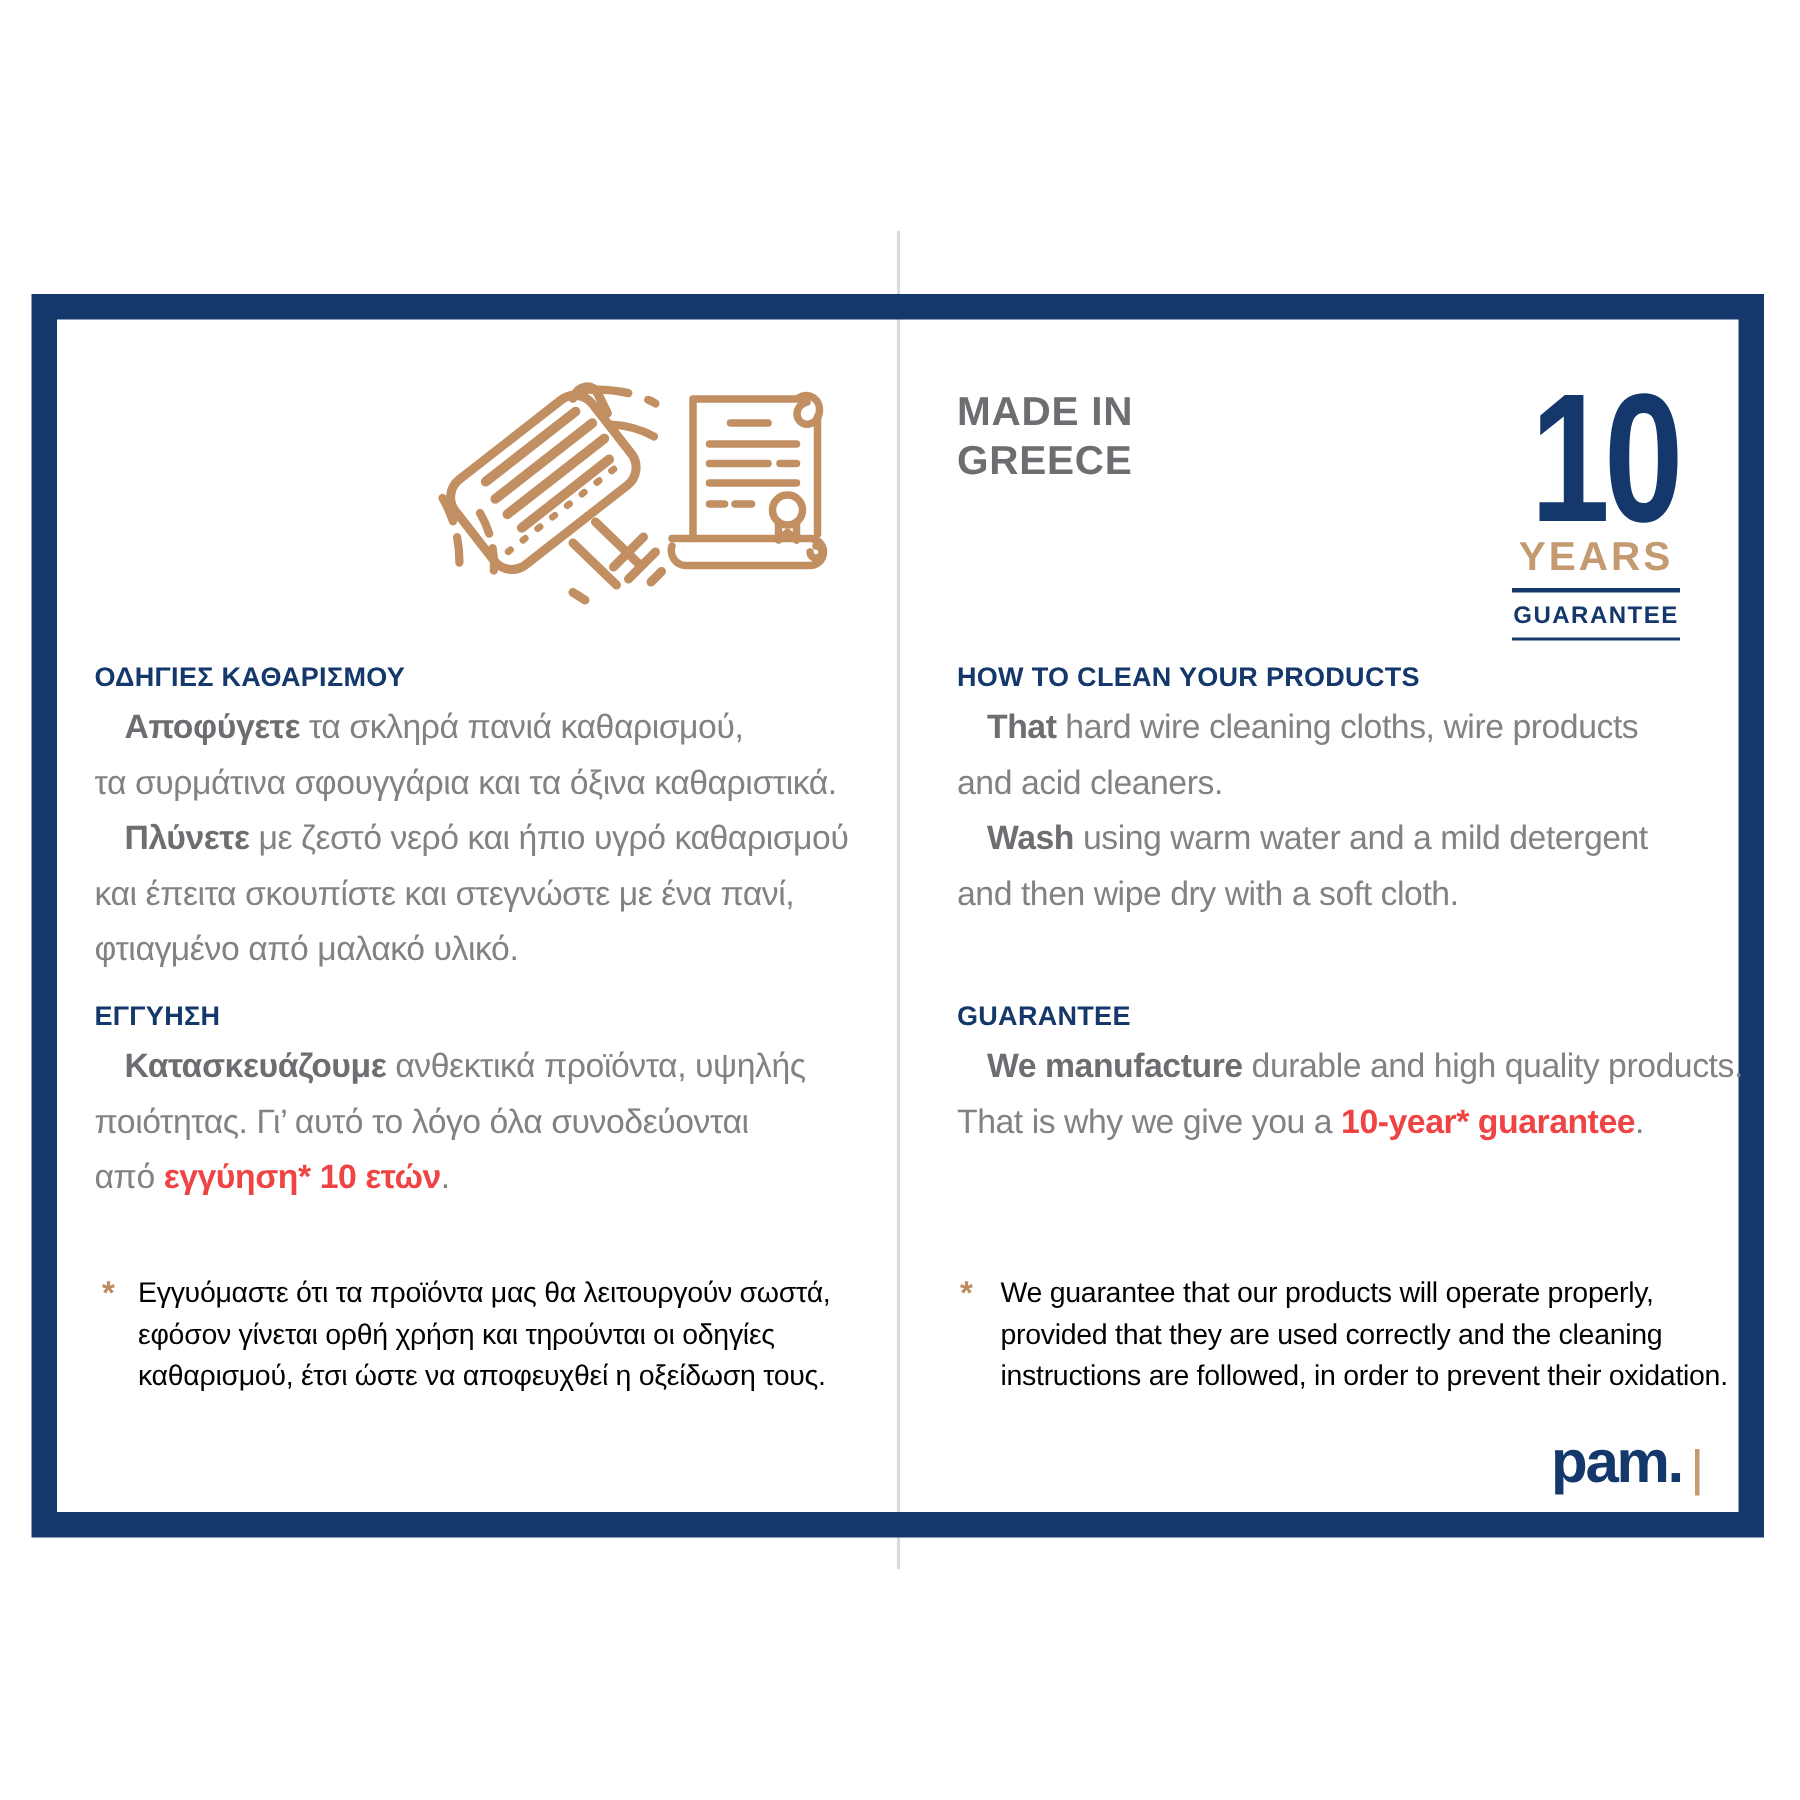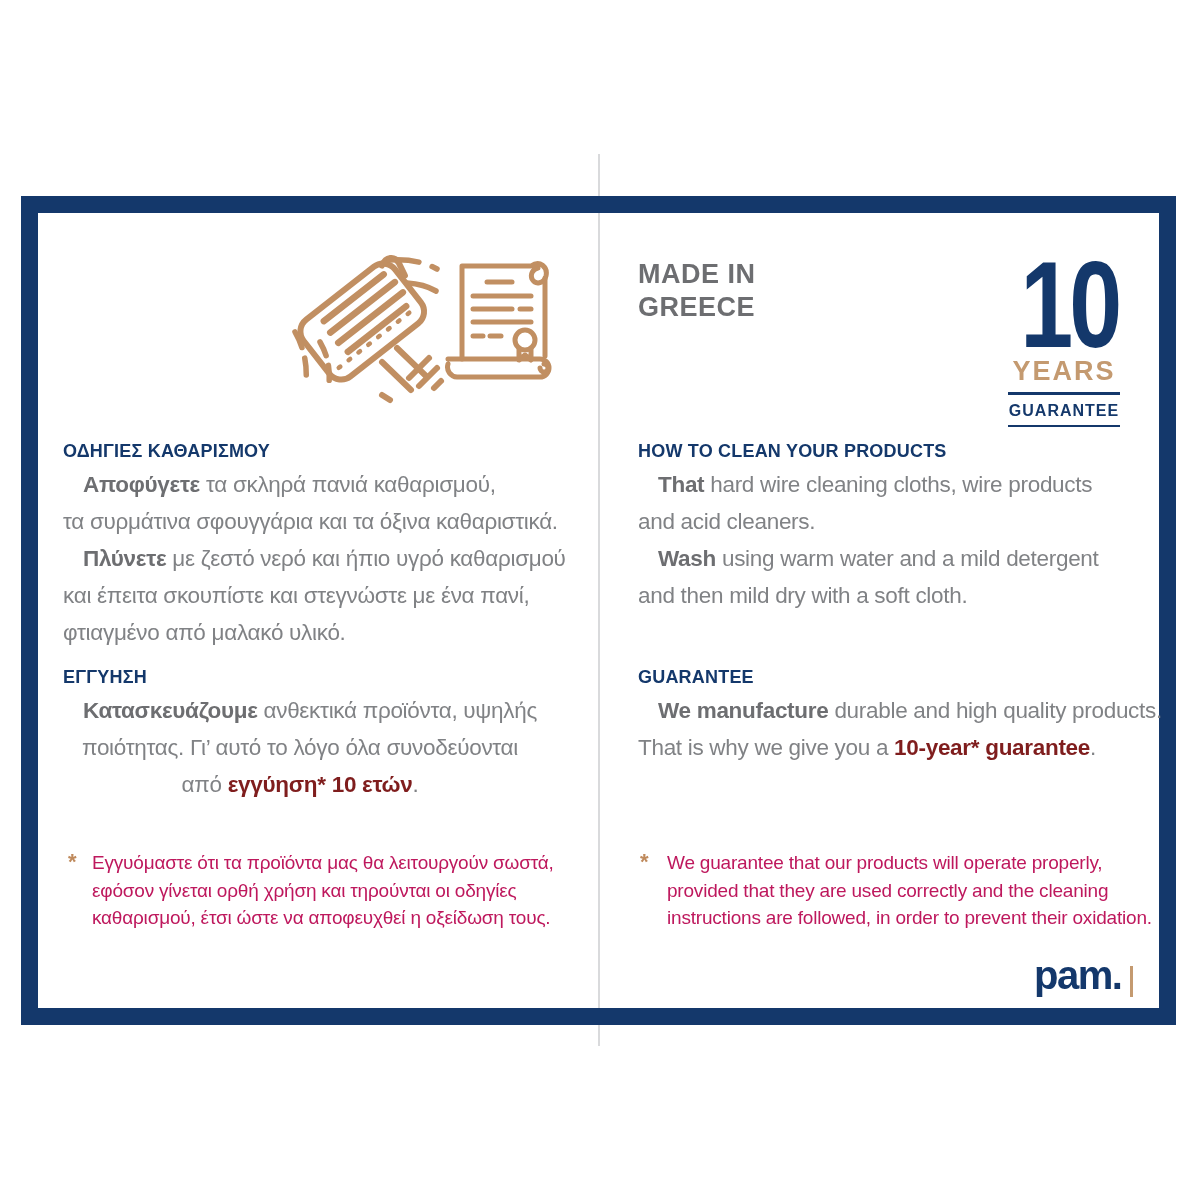--- a/index.html
+++ b/index.html
@@ -27,36 +27,36 @@
   .rule-top{height:3px;margin-top:8px;}
   .rule-bottom{height:2px;margin-top:4px;}
   .badge-guarantee{color:#14386b;font-weight:700;font-size:16px;line-height:21px;
     letter-spacing:1px;margin-top:5px;}
   
   .sec-h{position:absolute;color:#14386b;font-weight:700;font-size:18px;line-height:28px;
     letter-spacing:0.2px;white-space:nowrap;}
   .body-p{position:absolute;color:#808285;font-size:22.5px;line-height:37px;
     letter-spacing:-0.3px;white-space:nowrap;}
   .strong{color:#6d6e71;font-weight:700;margin-left:20px;}
-  .accent{color:#7f1d1d;font-weight:700;}
+  .accent{color:#ef4444;font-weight:700;}
   .h-clean-gr{left:63px;top:437px;}
   .p-clean-gr{left:63px;top:466px;}
   .h-guar-gr{left:63px;top:663px;}
-  .p-guar-gr{left:63px;top:692px;text-align:center;}
+  .p-guar-gr{left:63px;top:692px;}
   .h-clean-en{left:638px;top:437px;}
   .p-clean-en{left:638px;top:466px;}
   .h-guar-en{left:638px;top:663px;}
   .p-guar-en{left:638px;top:692px;}
   
   .footnote{position:absolute;display:flex;top:849px;}
   .footnote-gr{left:68px;}
   .footnote-en{left:640px;}
   .fstar{color:#bf8a5c;font-weight:700;font-size:22px;line-height:26px;flex:0 0 24px;}
   .footnote-en .fstar{flex:0 0 27px;}
-  .ftext{color:#be185d;font-size:19px;line-height:27.5px;white-space:nowrap;letter-spacing:-0.2px;}
+  .ftext{color:#000000;font-size:19px;line-height:27.5px;white-space:nowrap;letter-spacing:-0.2px;}
   .footnote-en .ftext{font-size:19px;line-height:27.5px;}
   
   .logo{position:absolute;left:1034px;top:953px;display:flex;align-items:flex-end;}
   .logo-text{color:#14386b;font-weight:700;font-size:40px;line-height:44px;letter-spacing:-1.5px;}
   .logo-bar{width:3px;height:31px;background:#c49a70;margin-left:9px;margin-top:8px;}
 </style>
 </head>
 <body>
 
 <div class="canvas">
@@ -152,21 +152,21 @@
       <span>εφόσον γίνεται ορθή χρήση και τηρούνται οι οδηγίες</span><br>
       <span>καθαρισμού, έτσι ώστε να αποφευχθεί η οξείδωση τους.</span>
     </div>
   </div>
 
   <div class="sec-h h-clean-en">HOW TO CLEAN YOUR PRODUCTS</div>
   <div class="body-p p-clean-en">
     <span class="strong">That</span><span> hard wire cleaning cloths, wire products</span><br>
     <span>and acid cleaners.</span><br>
     <span class="strong">Wash</span><span> using warm water and a mild detergent</span><br>
-    <span>and then mild dry with a soft cloth.</span>
+    <span>and then wipe dry with a soft cloth.</span>
   </div>
 
   <div class="sec-h h-guar-en">GUARANTEE</div>
   <div class="body-p p-guar-en">
     <span class="strong">We manufacture</span><span> durable and high quality products.</span><br>
     <span>That is why we give you a </span><span class="accent">10-year* guarantee</span><span>.</span>
   </div>
 
   <div class="footnote footnote-en">
     <div class="fstar">*</div>

